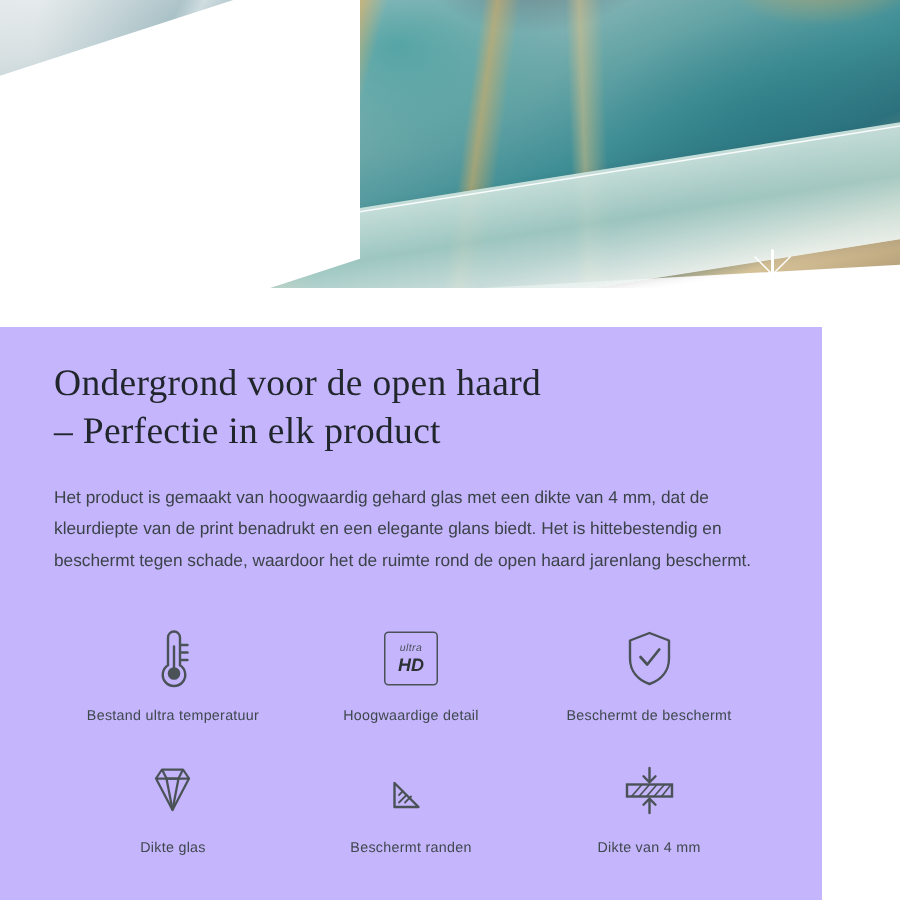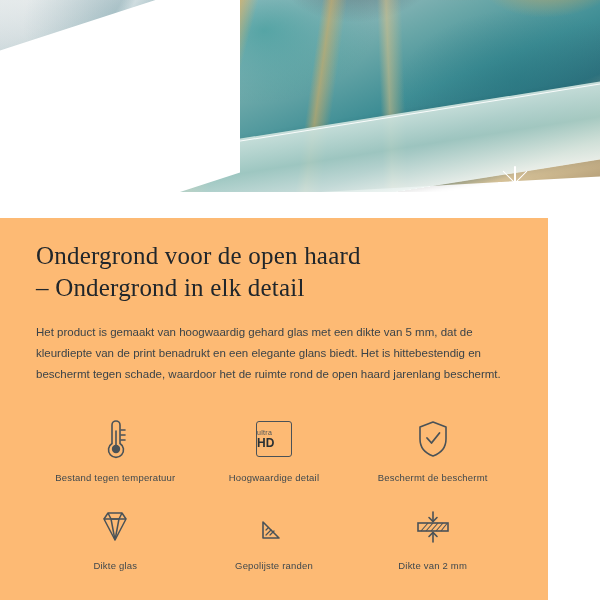--- a/index.html
+++ b/index.html
@@ -10,21 +10,21 @@
     width: 600px;
     height: 600px;
     background: #ffffff;
     font-family: "Liberation Sans", sans-serif;
     overflow: hidden;
   }
   .page {
     position: relative;
     width: 548px;
     height: 600px;
-    background: #fdba74;
+    background: #c4b5fd;
   }
 
   
   .hero {
     position: relative;
     width: 600px;
     height: 218px;
     overflow: hidden;
     background: #ffffff;
   }
@@ -158,22 +158,24 @@
     text-align: center;
     letter-spacing: 0.2px;
   }
   .hd-badge {
     width: 34px;
     height: 34px;
     border: 1.6px solid #4a5257;
     border-radius: 3px;
     display: flex;
     flex-direction: column;
+    align-items: center;
     justify-content: center;
     line-height: 1;
+    font-style: italic;
   }
   .hd-badge .u { font-size: 7px; color: #4a5257; letter-spacing: 0.3px; }
   .hd-badge .d { font-size: 12px; font-weight: bold; color: #2b3134; margin-top: 1px; }
   svg { display: block; }
 </style>
 </head>
 <body>
 
 <div class="page">
 
@@ -193,41 +195,41 @@
     </div>
     <div class="sparkle" id="sparkle-b">
       <span class="h"></span>
         <span class="v"></span>
     </div>
   </div>
 
   <div class="content">
     <h1 class="headline">
       <span>Ondergrond voor de open haard</span>
-      <span class="headline-line2">– Ondergrond in elk detail</span>
+      <span class="headline-line2">– Perfectie in elk product</span>
     </h1>
 
-    <p class="body-copy">Het product is gemaakt van hoogwaardig gehard glas met een dikte van 5 mm, dat de kleurdiepte van de print benadrukt en een elegante glans biedt. Het is hittebestendig en beschermt tegen schade, waardoor het de ruimte rond de open haard jarenlang beschermt.</p>
+    <p class="body-copy">Het product is gemaakt van hoogwaardig gehard glas met een dikte van 4 mm, dat de kleurdiepte van de print benadrukt en een elegante glans biedt. Het is hittebestendig en beschermt tegen schade, waardoor het de ruimte rond de open haard jarenlang beschermt.</p>
 
     <div class="features">
 
       <div class="feature">
         <div class="feature-icon">
           <svg width="40" height="44" viewBox="0 0 40 44">
             <g fill="none" stroke="#4a5257" stroke-width="1.6" stroke-linecap="round">
               <path d="M17 8a4 4 0 0 1 8 0v18.5a7.5 7.5 0 1 1-8 0z"></path>
               <line x1="21" y1="14" x2="21" y2="29"></line>
               <line x1="26" y1="13" x2="30" y2="13"></line>
               <line x1="26" y1="18" x2="30" y2="18"></line>
               <line x1="26" y1="23" x2="30" y2="23"></line>
             </g>
             <circle cx="21" cy="32" r="4.2" fill="#4a5257"></circle>
           </svg>
         </div>
-        <div class="feature-label">Bestand tegen temperatuur</div>
+        <div class="feature-label">Bestand ultra temperatuur</div>
       </div>
 
       <div class="feature">
         <div class="feature-icon">
           <div class="hd-badge">
             <span class="u">ultra</span>
             <span class="d">HD</span>
           </div>
         </div>
         <div class="feature-label">Hoogwaardige detail</div>
@@ -264,21 +266,21 @@
         <div class="feature-icon">
           <svg width="40" height="40" viewBox="0 0 40 40">
             <path d="M9 31 V15 L25 31 Z" fill="none" stroke="#4a5257" stroke-width="1.6" stroke-linejoin="round"></path>
             <g stroke="#4a5257" stroke-width="1.2" stroke-linecap="round">
               <line x1="12" y1="28" x2="17" y2="23"></line>
               <line x1="12" y1="23" x2="14.5" y2="20.5"></line>
               <line x1="16" y1="28" x2="20" y2="24"></line>
             </g>
           </svg>
         </div>
-        <div class="feature-label">Gepolijste randen</div>
+        <div class="feature-label">Beschermt randen</div>
       </div>
 
       <div class="feature">
         <div class="feature-icon">
           <svg width="48" height="42" viewBox="0 0 48 42">
             <g stroke="#4a5257" stroke-width="1.6" stroke-linecap="round" fill="none">
               <line x1="24" y1="6" x2="24" y2="15"></line>
               <polyline points="20,11.5 24,15.5 28,11.5"></polyline>
               <line x1="24" y1="36" x2="24" y2="27"></line>
               <polyline points="20,30.5 24,26.5 28,30.5"></polyline>
@@ -286,18 +288,18 @@
             </g>
             <g stroke="#4a5257" stroke-width="1.1">
               <line x1="12" y1="25" x2="19" y2="17"></line>
               <line x1="17" y1="25" x2="24" y2="17"></line>
               <line x1="22" y1="25" x2="29" y2="17"></line>
               <line x1="27" y1="25" x2="34" y2="17"></line>
               <line x1="32" y1="25" x2="38" y2="17.5"></line>
             </g>
           </svg>
         </div>
-        <div class="feature-label">Dikte van 2 mm</div>
+        <div class="feature-label">Dikte van 4 mm</div>
       </div>
 
     </div>
   </div>
 </div>
 
 </body></html>

